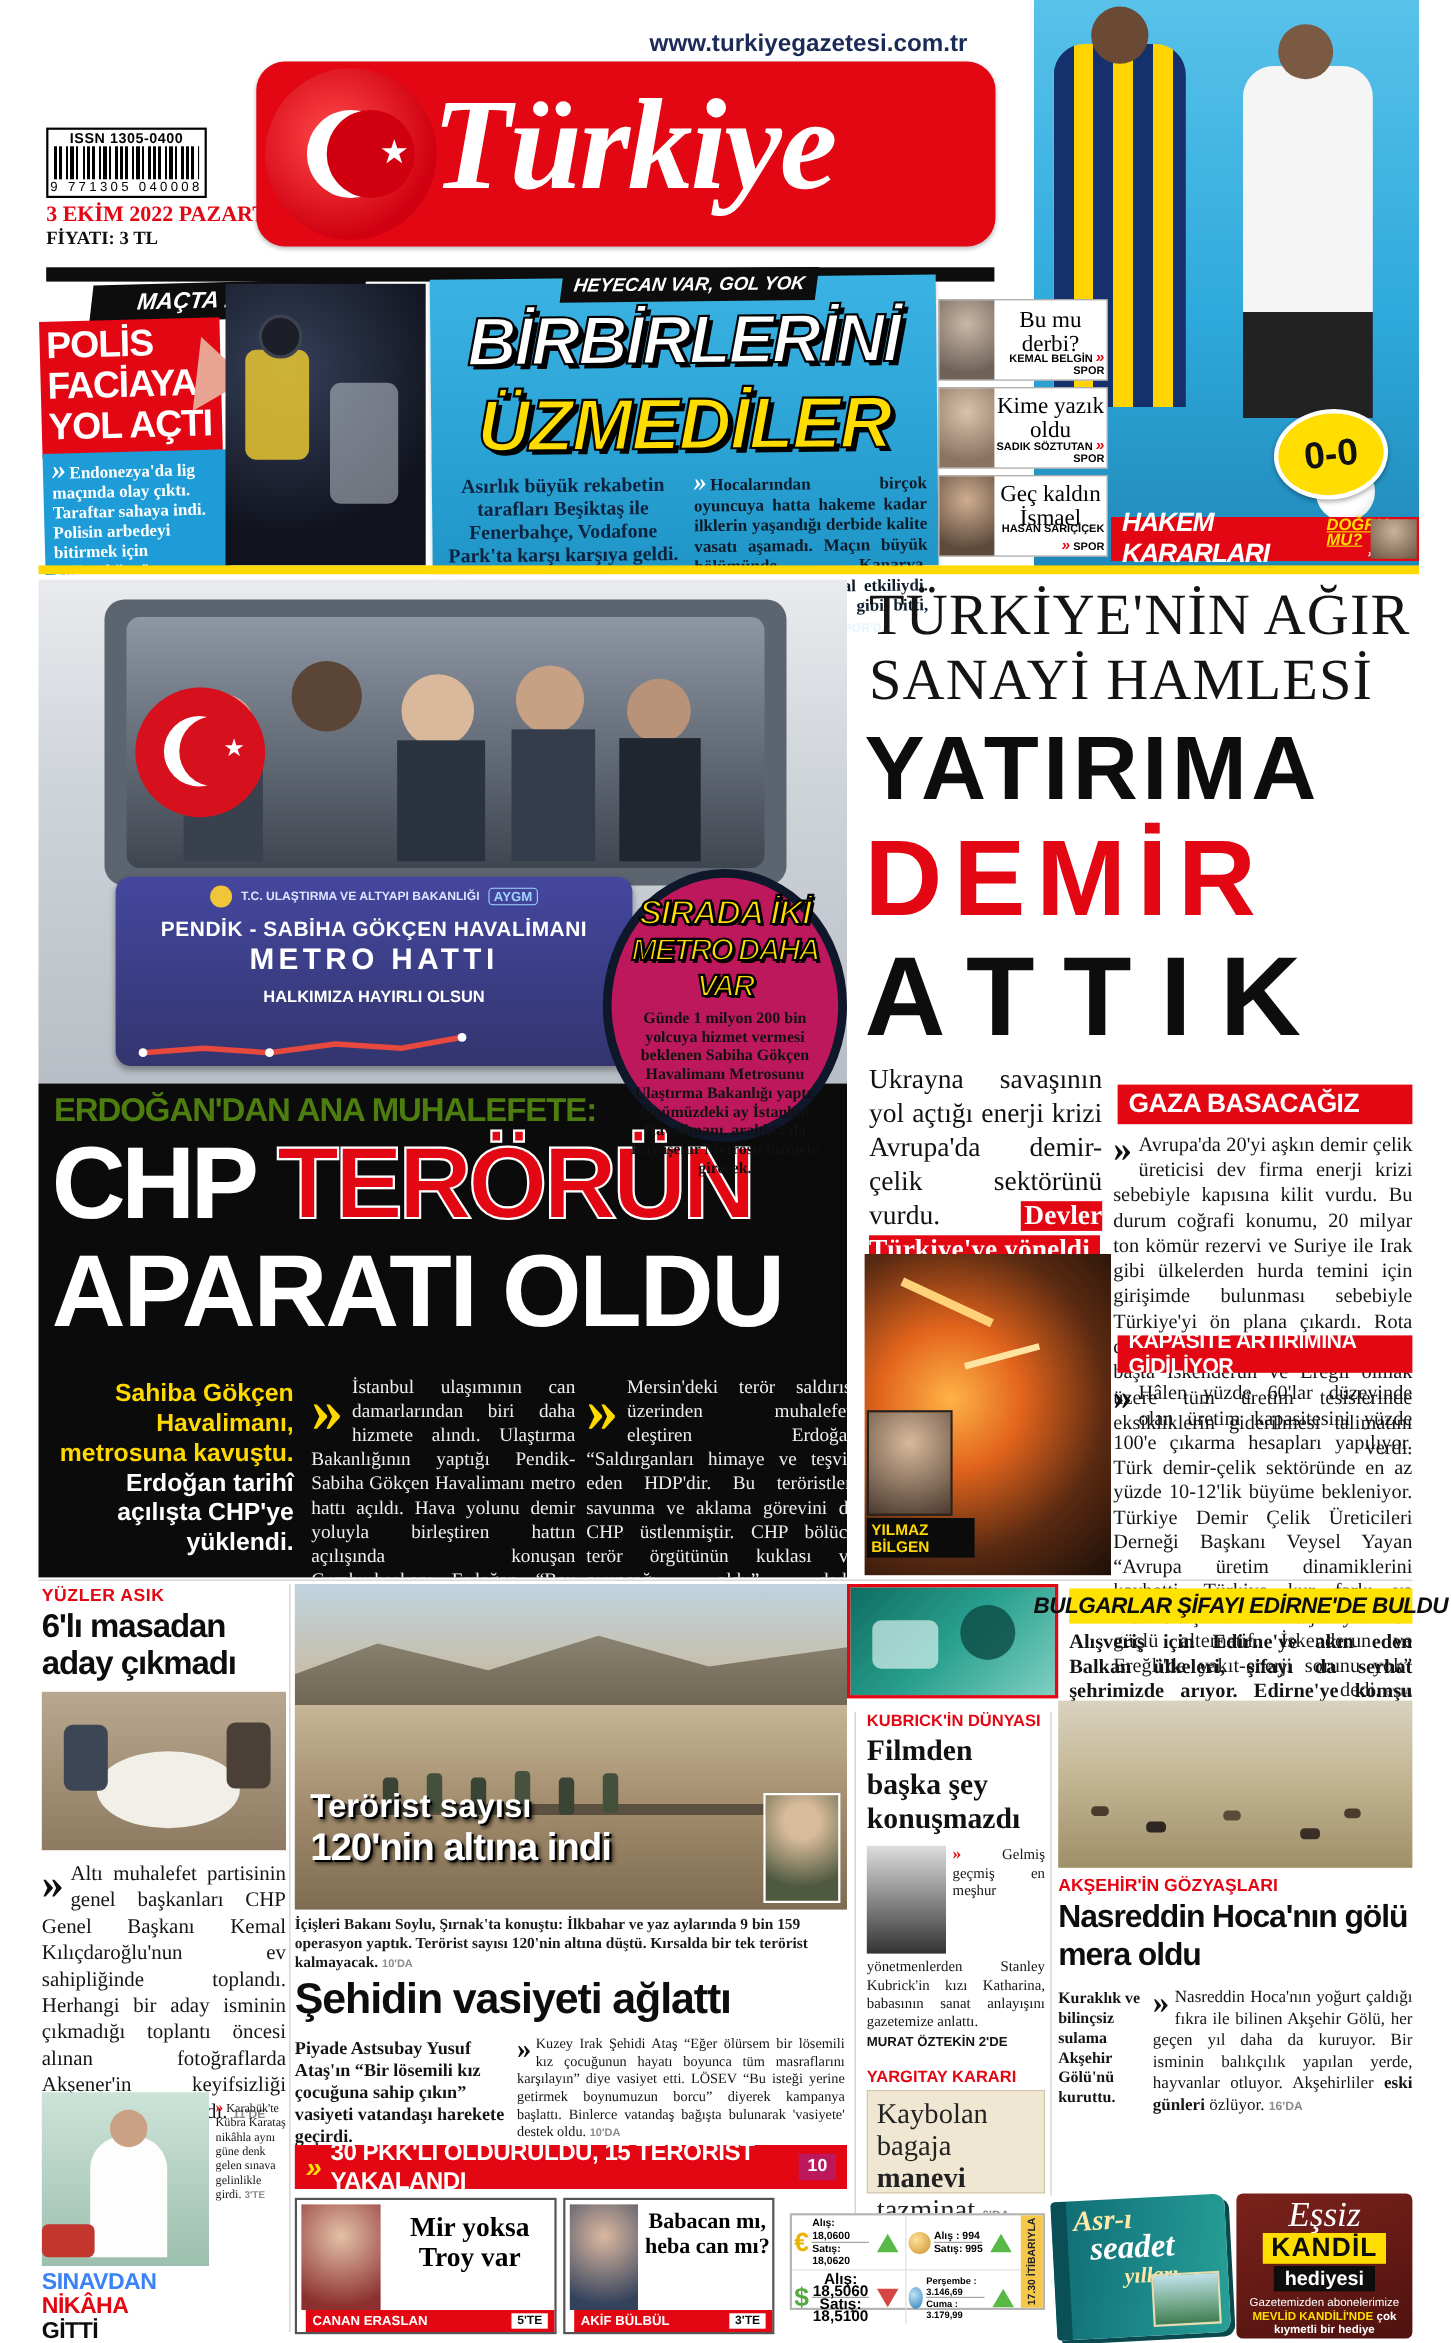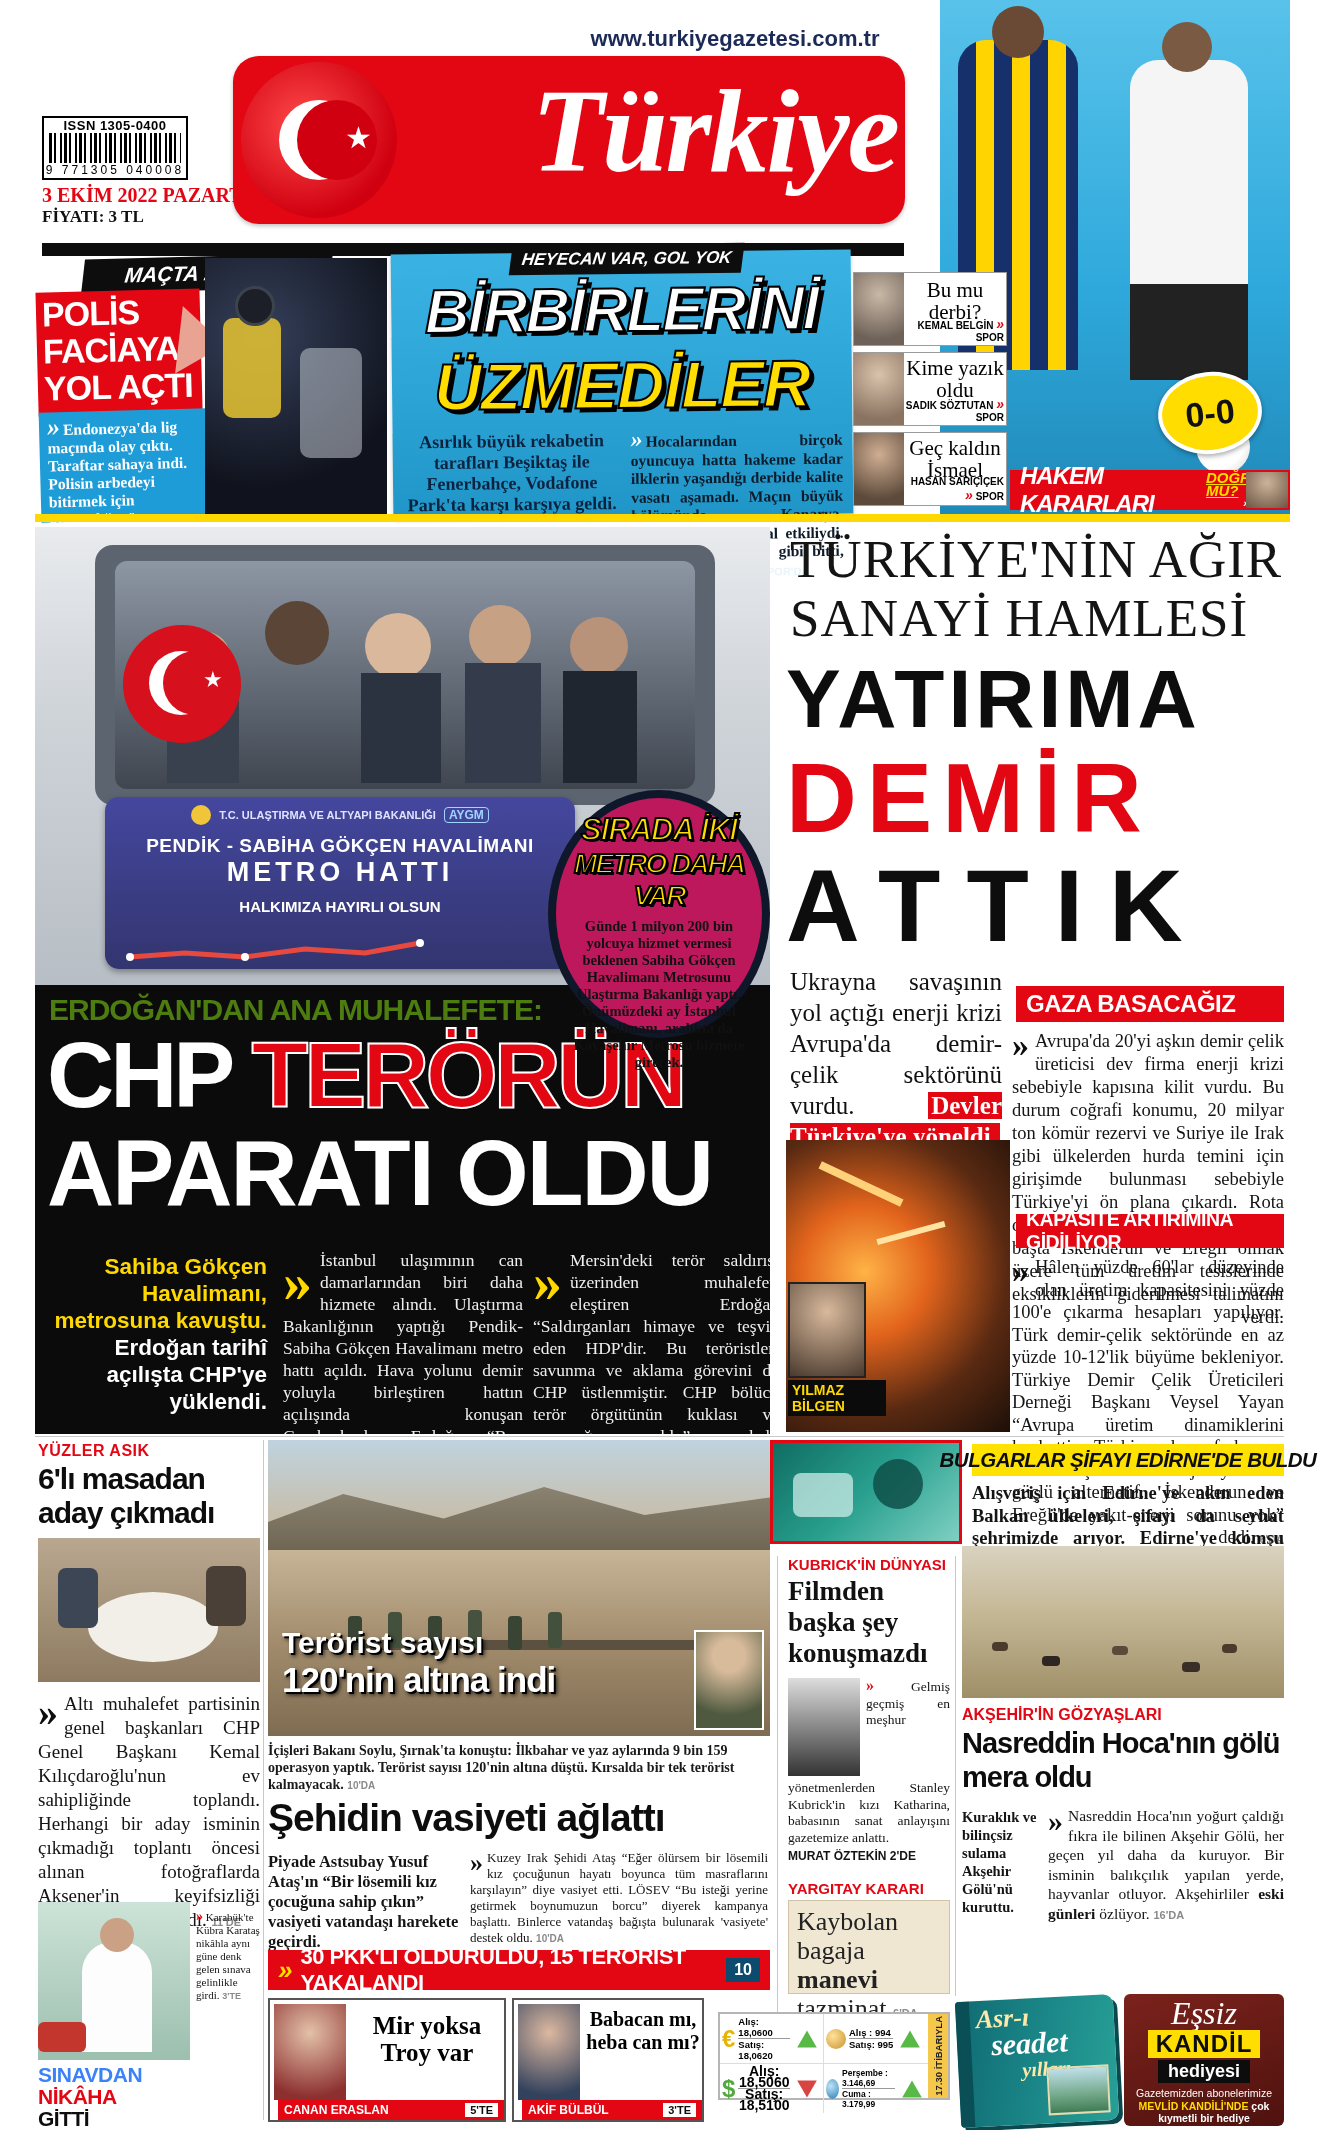--- a/index.html
+++ b/index.html
@@ -35,21 +35,21 @@
   <div class="abs" style="left:42px;top:207px;font-size:17px;font-weight:bold;color:#111;font-family:'Liberation Serif',serif;">FİYATI: 3 TL</div>
 
   <div class="abs" style="left:520px;top:26px;width:430px;text-align:center;font-size:22px;font-weight:bold;color:#1b2a57;">www.turkiyegazetesi.com.tr</div>
 
   <div class="abs" style="left:233px;top:56px;width:672px;height:168px;background:#e30613;border-radius:26px;box-shadow:0 2px 4px rgba(0,0,0,.25);">
     <div class="abs" style="left:8px;top:6px;width:156px;height:156px;border-radius:50%;background:radial-gradient(circle at 40% 40%,#ff4b4b 0%,#d00010 70%);overflow:hidden;">
       <div class="abs" style="left:38px;top:38px;width:80px;height:80px;border-radius:50%;background:#fff;"></div>
       <div class="abs" style="left:56px;top:38px;width:80px;height:80px;border-radius:50%;background:#d00010;"></div>
       <div class="abs" style="left:104px;top:58px;color:#fff;font-size:30px;">★</div>
     </div>
-    <div class="abs serif" style="left:160px;top:8px;width:505px;text-align:right;font-size:118px;font-weight:bold;font-style:italic;color:#fff;letter-spacing:-2px;">Türkiye</div>
+    <div class="abs serif" style="left:160px;top:8px;width:505px;text-align:left;font-size:118px;font-weight:bold;font-style:italic;color:#fff;letter-spacing:-2px;">Türkiye</div>
   </div>
 
   <div class="abs" style="left:940px;top:0;width:350px;height:518px;background:linear-gradient(180deg,#58c2ea 0%,#2fa9dc 55%,#1f88b8 100%);overflow:hidden;">
     <div class="abs" style="left:18px;top:40px;width:120px;height:330px;background:repeating-linear-gradient(90deg,#15306b 0 18px,#ffd400 18px 36px);border-radius:28px 28px 0 0;"></div>
     <div class="abs" style="left:52px;top:6px;width:52px;height:52px;border-radius:50%;background:#6b4a35;"></div>
     <div class="abs" style="left:190px;top:60px;width:118px;height:320px;background:linear-gradient(180deg,#f5f5f5 0 70%,#222 70% 100%);border-radius:28px 28px 0 0;"></div>
     <div class="abs" style="left:222px;top:22px;width:50px;height:50px;border-radius:50%;background:#7a5a42;"></div>
     <div class="abs" style="left:256px;top:420px;width:54px;height:54px;border-radius:50%;background:radial-gradient(circle at 35% 35%,#fff 60%,#cfcfcf 100%);"></div>
   </div>
   <div class="abs" style="left:1158px;top:372px;width:96px;height:74px;border-radius:50%;background:#ffdd00;border:4px solid #fff;display:flex;align-items:center;justify-content:center;transform:rotate(-6deg);box-shadow:0 2px 5px rgba(0,0,0,.35);">
@@ -316,21 +316,21 @@
   </div>
   <div class="abs serif justify" style="left:470px;top:1850px;width:298px;font-size:13px;line-height:16px;color:#141414;">
     <span class="chev" style="float:left;font-size:26px;line-height:26px;color:#0d0d0d;margin-right:4px;font-style:normal;">»</span>
     <span>Kuzey Irak Şehidi Ataş “Eğer ölürsem bir lösemili kız çocuğunun hayatı boyunca tüm masraflarını karşılayın” diye vasiyet etti. LÖSEV “Bu isteği yerine getirmek boynumuzun borcu” diyerek kampanya başlattı. Binlerce vatandaş bağışta bulunarak 'vasiyete' destek oldu.</span>
     <span class="page-ref" style="font-size:10px;">10'DA</span>
   </div>
 
   <div class="abs redbar" style="left:268px;top:1950px;width:502px;height:40px;box-sizing:border-box;">
     <span class="chev" style="color:#ffdd00;font-size:26px;margin-right:8px;">»</span>
     <span style="font-size:22px;letter-spacing:-.5px;">30 PKK'LI ÖLDÜRÜLDÜ, 15 TERÖRİST YAKALANDI</span>
-    <span style="margin-left:auto;background:#0c4a6e;color:#fff;font-size:16px;padding:3px 8px;">10</span>
+    <span style="margin-left:auto;background:#be185d;color:#fff;font-size:16px;padding:3px 8px;">10</span>
   </div>
 
   <div class="abs colbox" style="left:268px;top:1998px;width:238px;height:124px;border:2px solid #555;">
     <div class="photo" style="width:72px;height:96px;margin:4px;background:radial-gradient(circle at 50% 30%,#e3c1a8 0%,#8c2f2f 85%);"></div>
     <div style="flex:1;position:relative;">
       <div class="serif" style="text-align:center;font-size:25px;font-weight:bold;line-height:27px;margin-top:12px;">Mir yoksa Troy var</div>
       <div class="abs" style="left:-72px;right:0;bottom:0;height:20px;background:#e30613;display:flex;align-items:center;padding:0 6px;">
         <span style="color:#fff;font-size:12px;font-weight:bold;">CANAN ERASLAN</span>
         <span style="margin-left:auto;background:#fff;color:#0d0d0d;font-size:11px;font-weight:bold;padding:1px 5px;">5'TE</span>
       </div>

